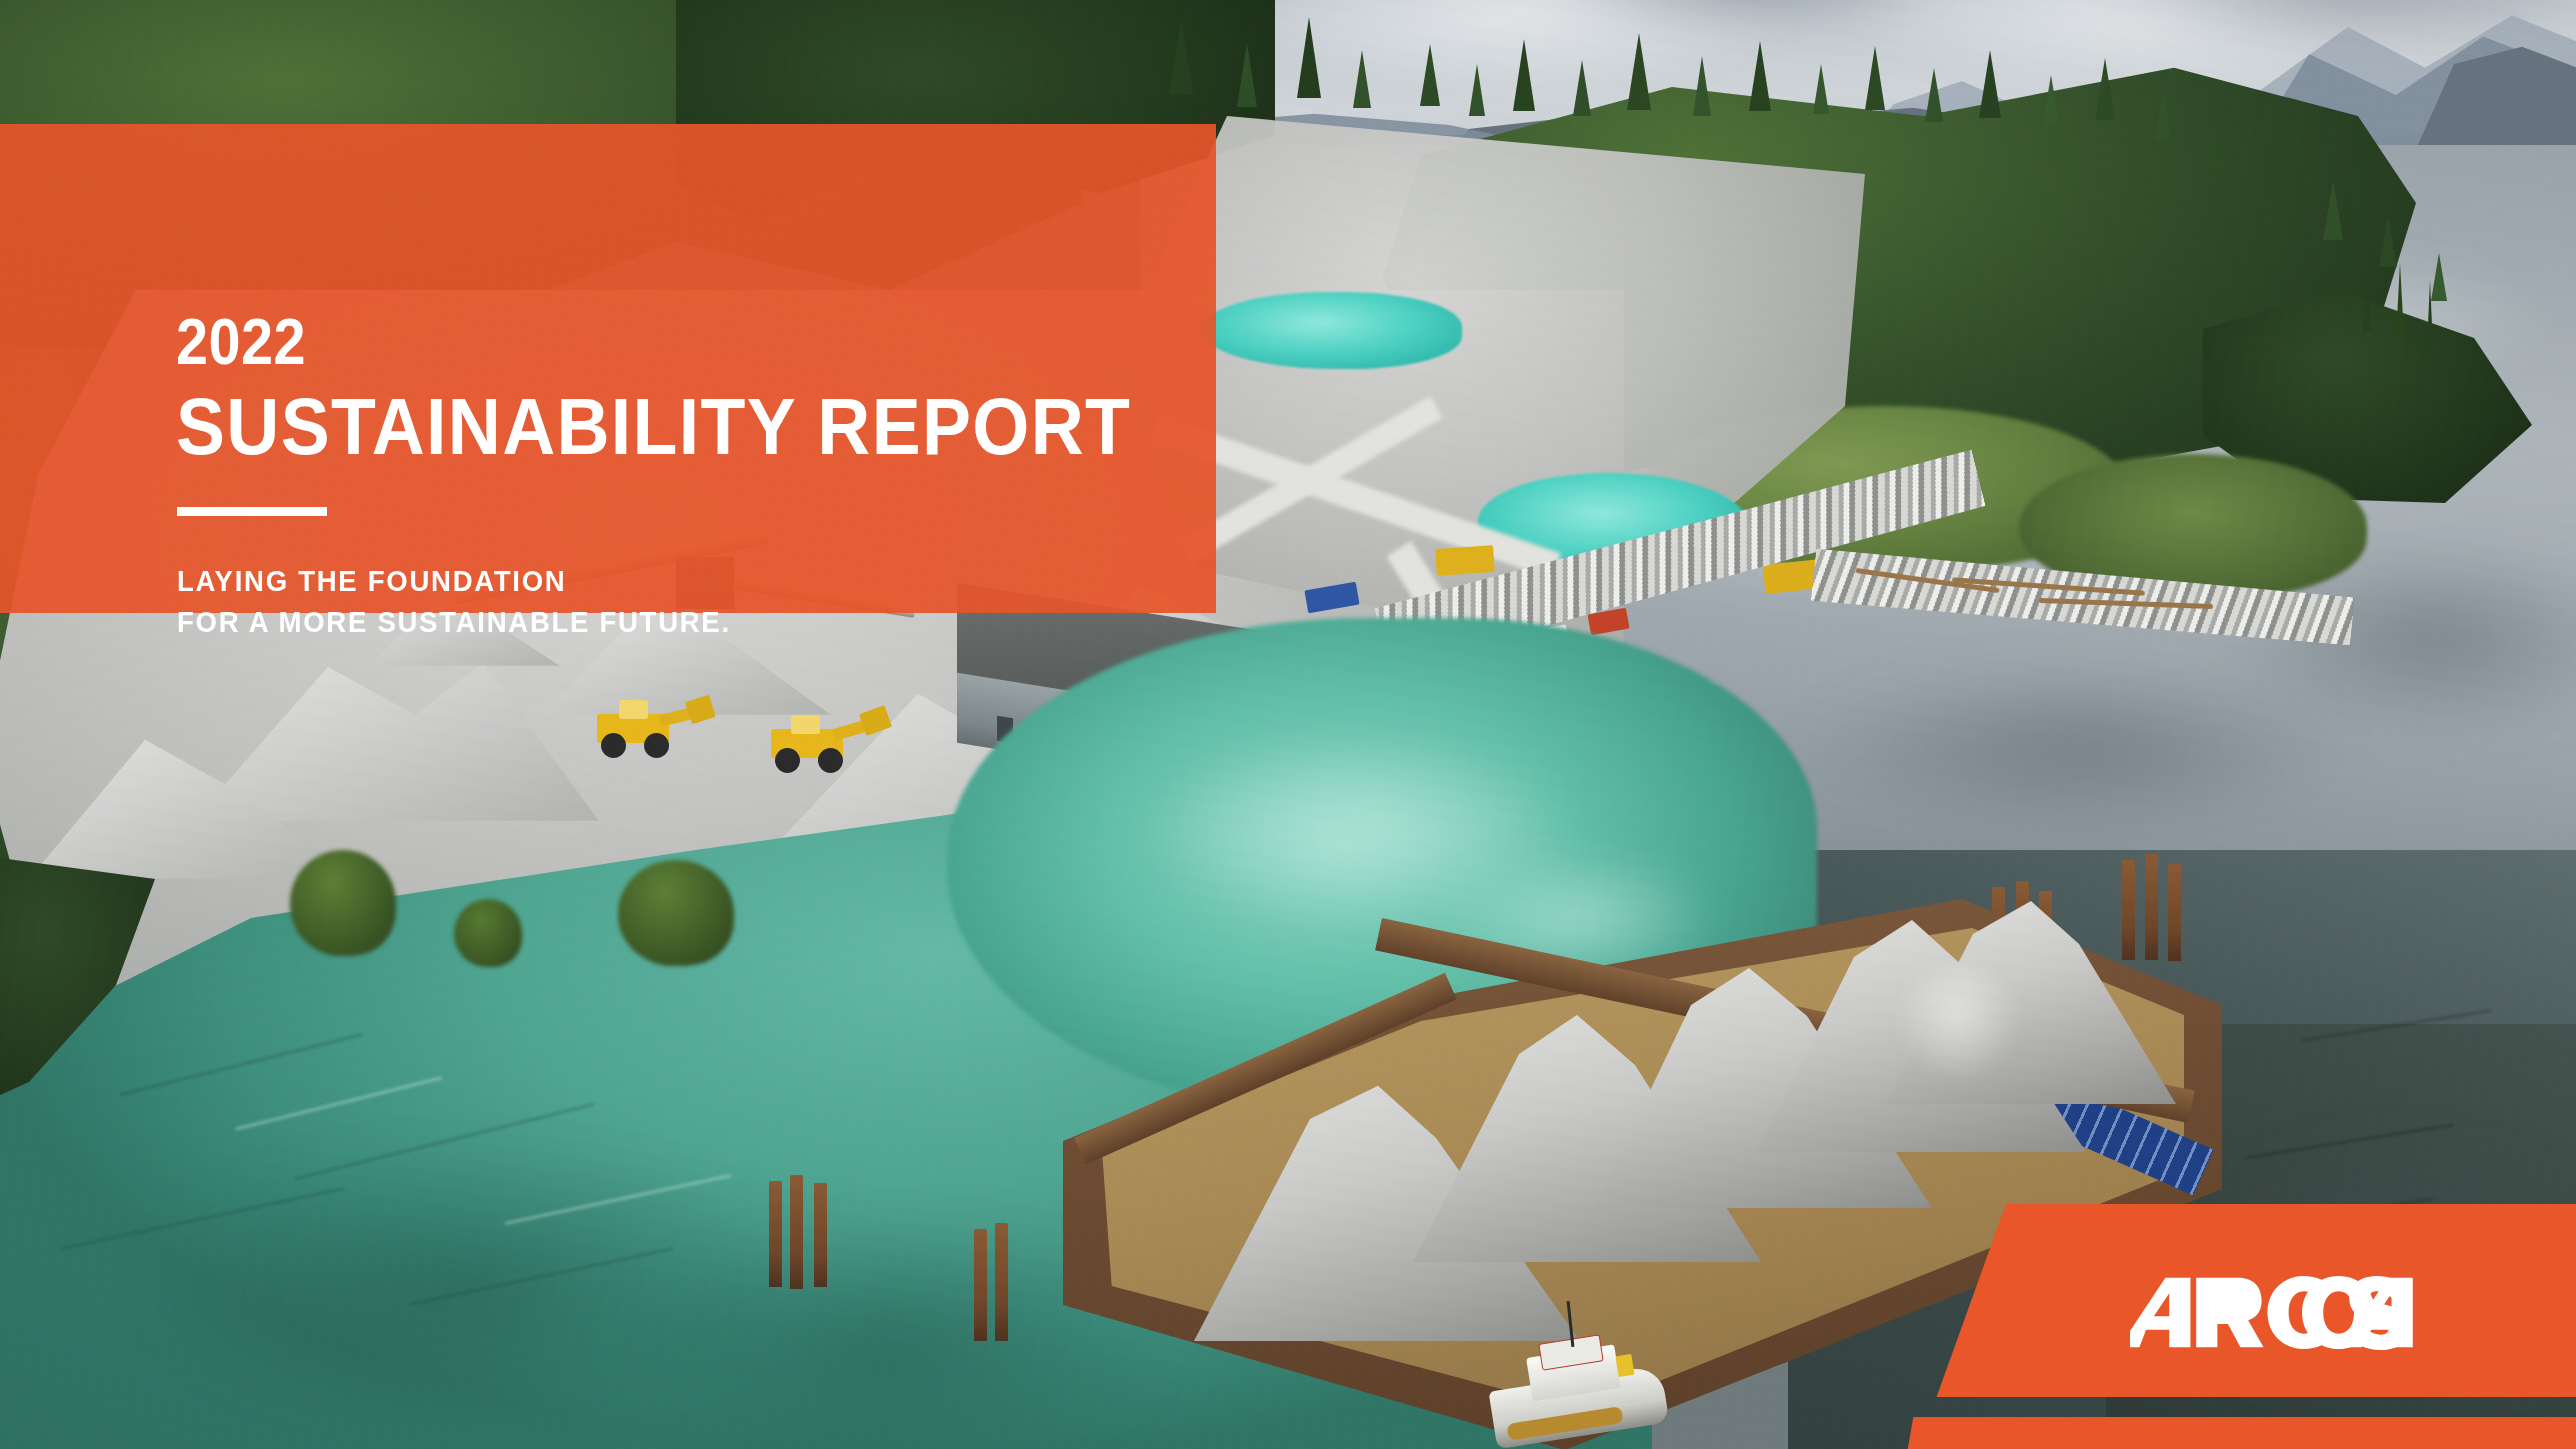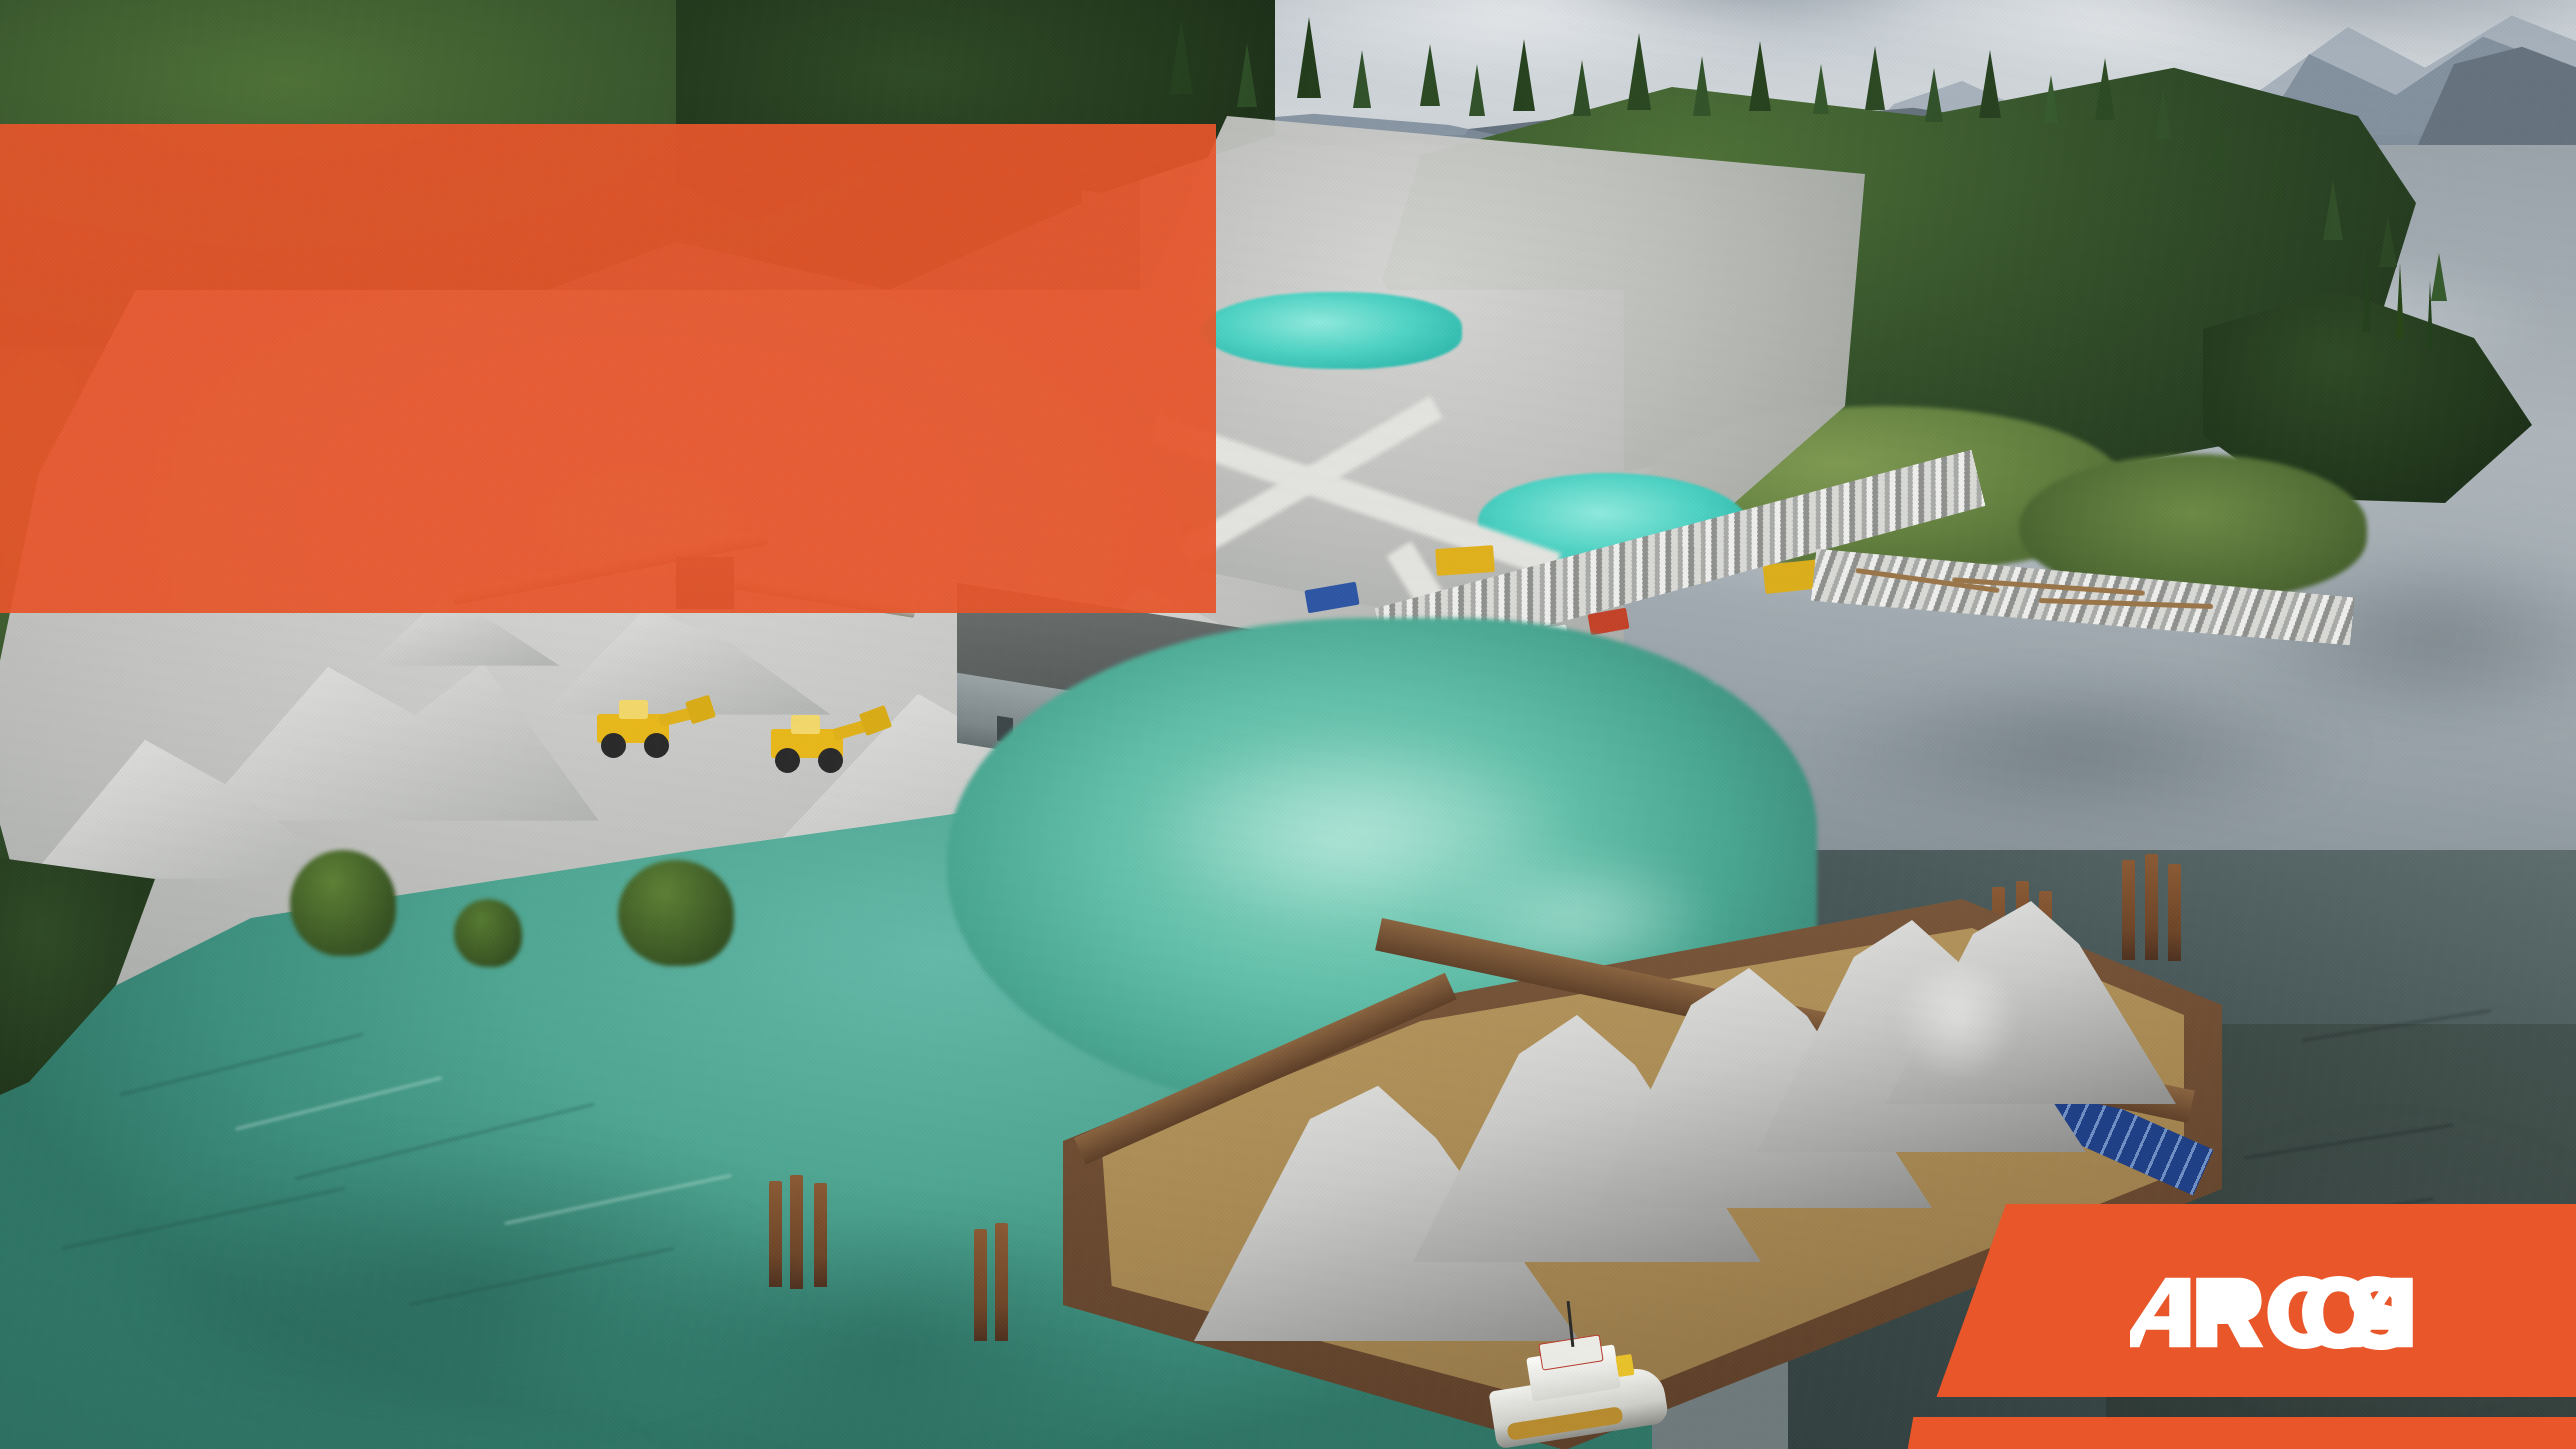--- a/index.html
+++ b/index.html
@@ -547,20 +547,27 @@
     <div class="forest-dark" style="left:-58px;top:850px;width:251px;height:271px;clip-path:polygon(0 0,213px 29px,174px 135px,87px 232px,0 271px);"></div>
     <div class="scrub" style="left:290px;top:850px;width:106px;height:106px;background:radial-gradient(ellipse at 40% 30%,#5d8035 0%,#3d5a25 60%,#2a411b 100%);"></div>
     <div class="scrub" style="left:618px;top:860px;width:116px;height:106px;background:radial-gradient(ellipse at 40% 30%,#5d8035 0%,#3d5a25 60%,#2a411b 100%);"></div>
     <div class="scrub" style="left:454px;top:899px;width:68px;height:68px;background:radial-gradient(ellipse at 40% 30%,#567a31 0%,#3a5623 65%,#27401a 100%);"></div>
 
     <div class="grain"></div>
     <div class="vignette"></div>
   </div>
 
   <div class="title-banner"></div>
+  <div class="title-content">
+    <div class="t-year">2022</div>
+    <div class="t-main">SUSTAINABILITY REPORT</div>
+    <div class="t-rule"></div>
+    <div class="t-sub">LAYING THE FOUNDATION
+FOR A MORE SUSTAINABLE FUTURE.</div>
+  </div>
 
   <div class="logo-block"></div>
   <div class="logo-bar"></div>
   <div class="logo-word" title="ARCOSA">
     <svg width="296" height="77" viewBox="0 0 306 80" aria-label="ARCOSA">
       <g fill="#ffffff">
 
         <path d="M36 4 L62 4 L62 76 L40 76 L40 58 L16 58 L9 76 L-12 76 Z M40 20 L24 44 L40 44 Z"></path>
 
         <path d="M68 4 L112 4 C128 4 136 14 136 28 C136 38 131 45 122 48 L138 76 L114 76 L101 52 L90 52 L90 76 L68 76 Z M90 21 L108 21 C113 21 115 24 115 28 C115 32 113 35 108 35 L90 35 Z"></path>

